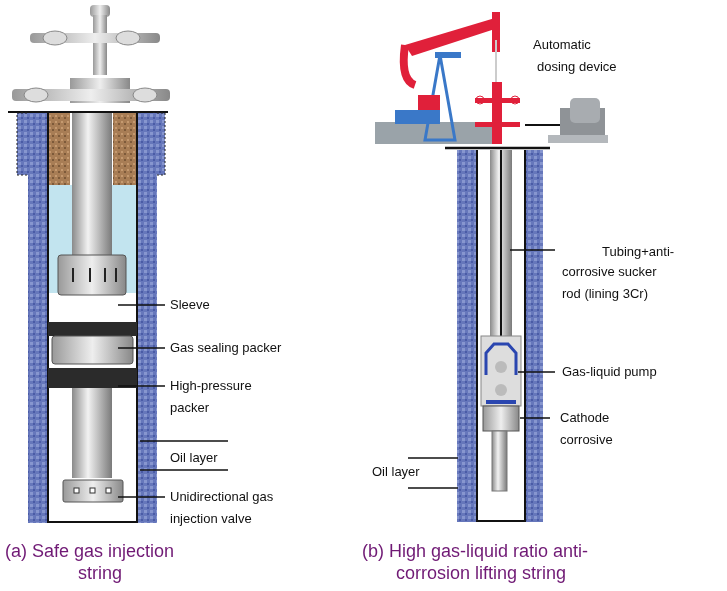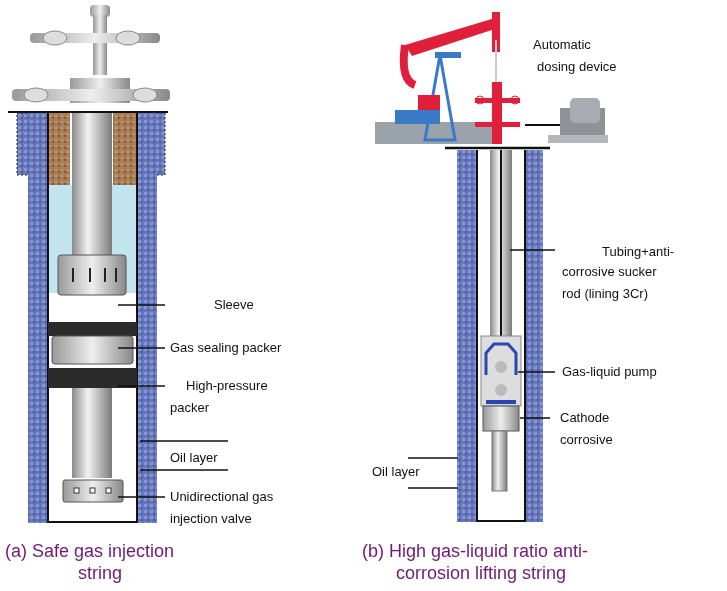--- a/index.html
+++ b/index.html
@@ -127,23 +127,23 @@
 
   <g stroke="#111" stroke-width="1.5">
     <line x1="510" y1="250" x2="555" y2="250"></line>
     <line x1="518" y1="372" x2="555" y2="372"></line>
     <line x1="520" y1="418" x2="550" y2="418"></line>
     <line x1="408" y1="458" x2="458" y2="458"></line>
     <line x1="408" y1="488" x2="458" y2="488"></line>
   </g>
 </svg>
 
-<div class="lbl" style="left:170px;top:295px;margin-left:44px;">Sleeve</div>
+<div class="lbl" style="left:170px;top:295px;">Sleeve</div>
 <div class="lbl" style="left:170px;top:338px;">Gas sealing packer</div>
-<div class="lbl" style="left:170px;top:376px;margin-left:16px;">High-pressure</div>
+<div class="lbl" style="left:170px;top:376px;">High-pressure</div>
 <div class="lbl" style="left:170px;top:398px;">packer</div>
 <div class="lbl" style="left:170px;top:448px;">Oil layer</div>
 <div class="lbl" style="left:170px;top:487px;">Unidirectional gas</div>
 <div class="lbl" style="left:170px;top:509px;">injection valve</div>
 <div class="cap" style="left:5px;top:540px;">(a) Safe gas injection</div>
 <div class="cap" style="left:78px;top:562px;">string</div>
 
 <div class="lbl" style="left:533px;top:35px;">Automatic</div>
 <div class="lbl" style="left:519px;top:57px;margin-left:18px;">dosing device</div>
 <div class="lbl" style="left:562px;top:242px;margin-left:40px;">Tubing+anti-</div>

